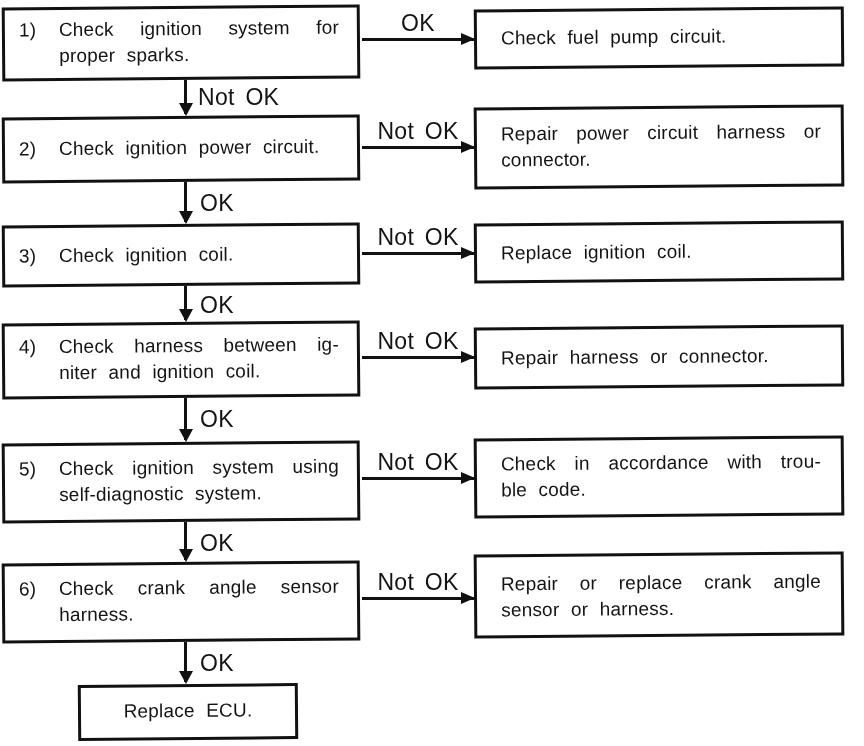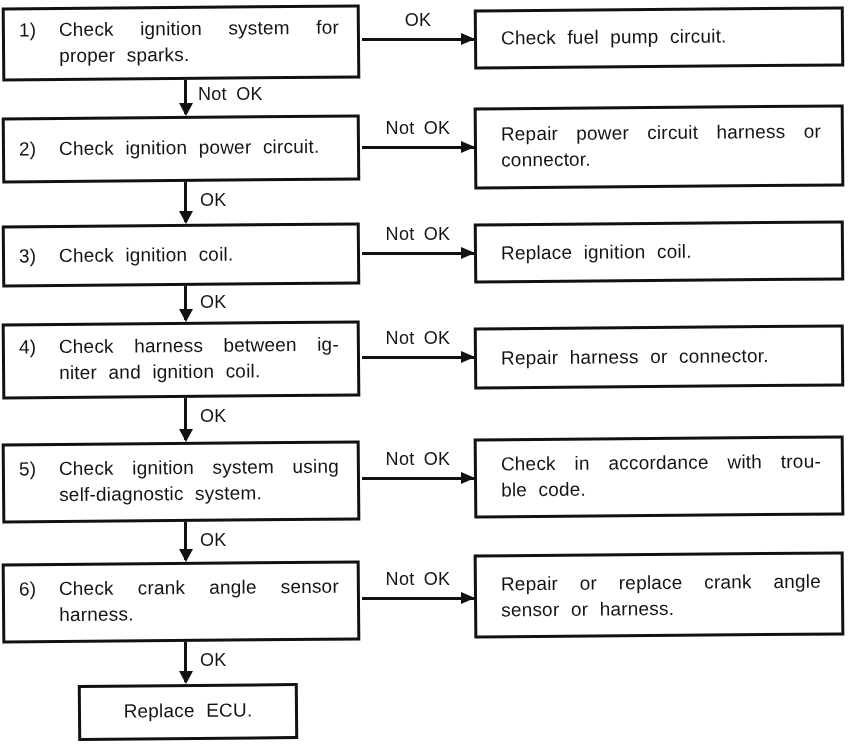--- a/index.html
+++ b/index.html
@@ -20,21 +20,21 @@
   .result{padding-left:24px;padding-right:20px;}
   .final{text-align:center;}
   .harrow{position:absolute;height:3px;background:#111111;}
   .hhead{position:absolute;right:-1px;top:-5px;width:0;height:0;
     border-top:6.5px solid transparent;border-bottom:6.5px solid transparent;
     border-left:14px solid #111111;}
   .varrow{position:absolute;width:3px;background:#111111;}
   .vhead{position:absolute;bottom:-2px;left:-5.5px;width:0;height:0;
     border-left:7px solid transparent;border-right:7px solid transparent;
     border-top:13px solid #111111;}
-  .alabel{position:absolute;font-size:18px;letter-spacing:0.3px;word-spacing:4px;
+  .alabel{position:absolute;font-size:23px;letter-spacing:0.3px;word-spacing:4px;
     white-space:nowrap;color:#141414;}
   .hlabel{width:112px;text-align:center;}
 </style>
 </head>
 <body>
 
 <div id="canvas">
 
   <div class="box step" style="left:2px;top:6px;width:358px;height:74px;padding-top:7px;">
     <span class="num">1)</span>

